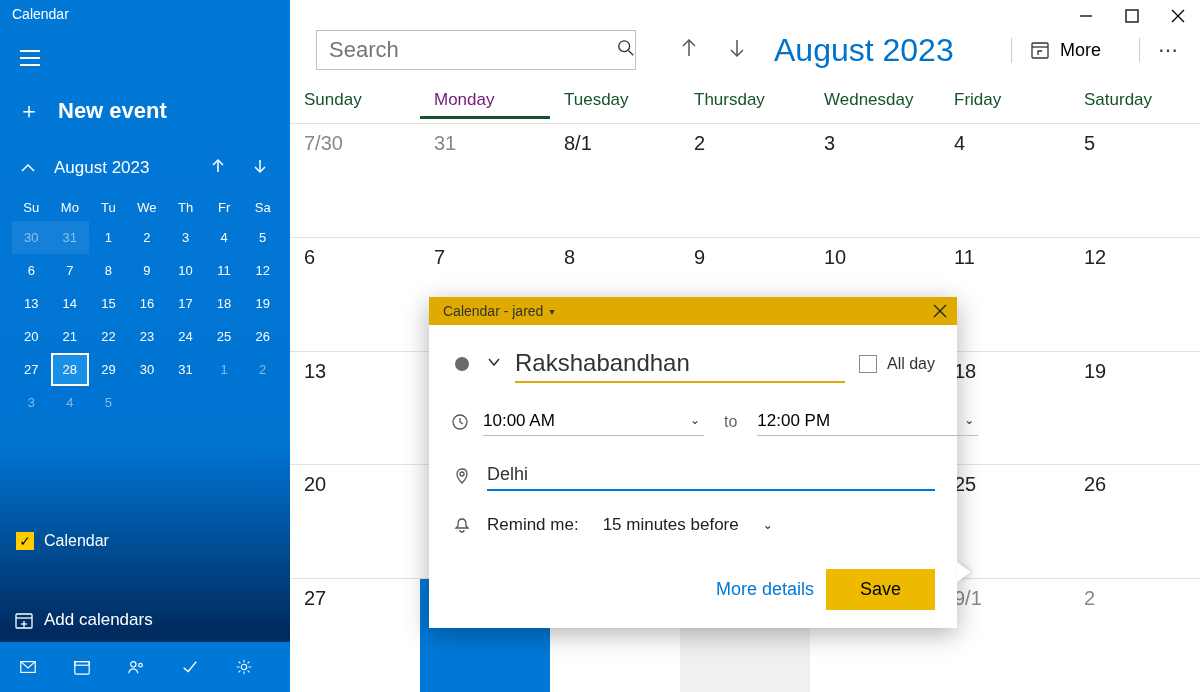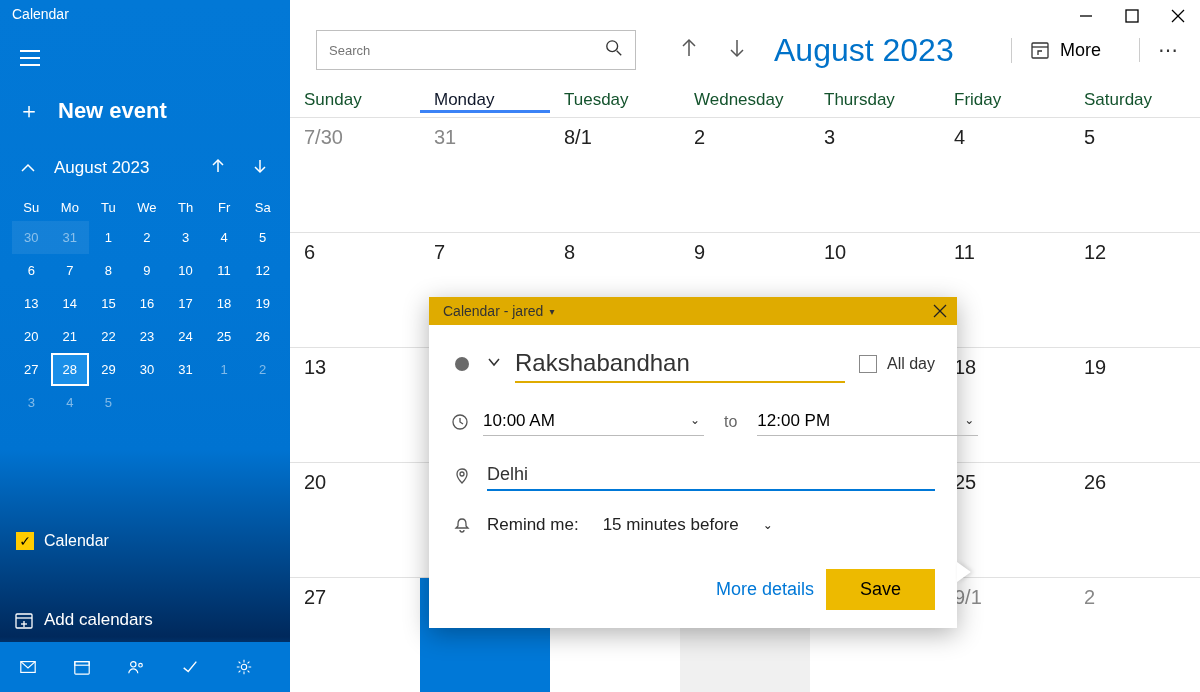--- a/index.html
+++ b/index.html
@@ -39,36 +39,36 @@
   .bottom-bar svg { width:18px; height:18px; stroke:#fff; fill:none; }
 
   
   .main { flex:1; display:flex; flex-direction:column; position:relative; }
   .win-controls { position:absolute; top:8px; right:14px; display:flex; gap:30px; align-items:center; }
   .win-controls .wc { width:16px; height:16px; display:flex; align-items:center; justify-content:center; cursor:pointer; font-size:16px; color:#000;}
   .win-controls svg { width:14px; height:14px; stroke:#000; }
 
   .toolbar { display:flex; align-items:center; padding: 30px 20px 8px 26px; gap:20px;}
   .search { width:320px; height:40px; border:1px solid #bfbfbf; display:flex; align-items:center; padding:0 12px; }
-  .search input { flex:1; border:none; outline:none; font-size:13px; }
+  .search input { flex:1; border:none; outline:none; font-size:22px; }
   .search .mag { margin-left:auto; }
   .search svg { width:18px; height:18px; stroke:#333; fill:none; }
 
   .month-nav { display:flex; align-items:center; gap:26px; padding-left:22px; }
   .month-nav svg { width:22px; height:22px; stroke:#555; fill:none;}
   .month-title { color:#0072c9; font-size:32px; font-weight:300; }
 
   .today-group { margin-left:auto; display:flex; align-items:center; gap:20px;}
   .today-btn { display:flex; align-items:center; gap:10px; border-left:1px solid #ccc; padding:2px 18px; font-size:18px; cursor:pointer;}
   .today-btn svg { width:20px; height:20px; stroke:#333; fill:none;}
   .more { font-size:20px; letter-spacing:2px; color:#333; border-left:1px solid #ccc; padding-left:18px; cursor:pointer; }
 
   .dow { display:grid; grid-template-columns: repeat(7, 1fr); padding:12px 0 4px 0; }
   .dow div { padding-left:14px; font-size:17px; color:#14532d; }
-  .dow .active { color:#0f172a; font-weight:500; border-bottom:3px solid #3b82f6; }
+  .dow .active { color:#701a75; font-weight:500; border-bottom:3px solid #14532d; padding-bottom:6px; }
 
   .grid { flex:1; display:grid; grid-template-columns: repeat(7, 1fr); grid-template-rows: repeat(5,1fr); }
   .cell { border-top:1px solid #e1e1e1; padding:8px 0 0 14px; font-size:20px; font-weight:300; color:#222; }
   .cell.dim { color:#888; }
   .cell.grey { background:#f0f0f0; }
   .cell.highlight { background:#0078d7; position:relative; }
   .cell.highlight::after { content:''; }
 
   
   .popup { position:absolute; left:139px; top:297px; width:528px; background:#fff; box-shadow:0 6px 24px rgba(0,0,0,.3); z-index:50; }
@@ -312,22 +312,22 @@
         <span>More</span>
       </div>
       <span class="more">⋯</span>
     </div>
   </div>
 
   <div class="dow" id="dow-row">
       <div>Sunday</div>
       <div class="active">Monday</div>
       <div>Tuesday</div>
+      <div>Thursday</div>
       <div>Wednesday</div>
-      <div>Thursday</div>
       <div>Friday</div>
       <div>Saturday</div>
     </div>
   <div class="grid" id="big-grid">
       <div class="cell dim">7/30</div>
       <div class="cell dim">31</div>
       <div class="cell">8/1</div>
       <div class="cell">2</div>
       <div class="cell">3</div>
       <div class="cell">4</div>

